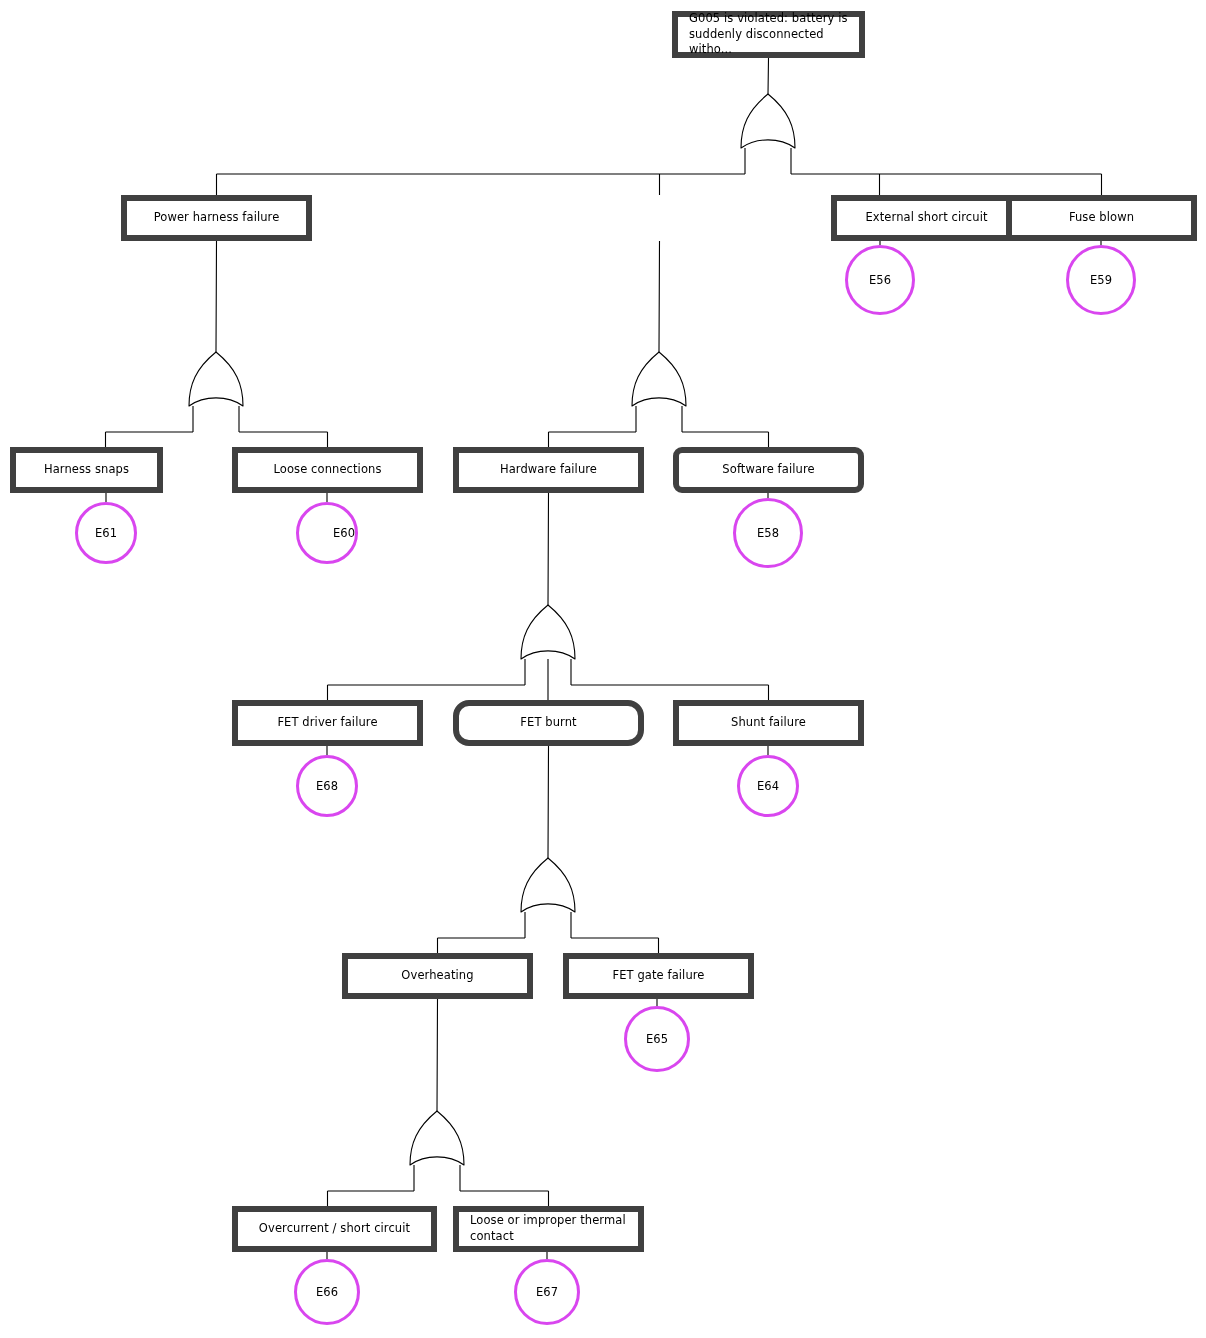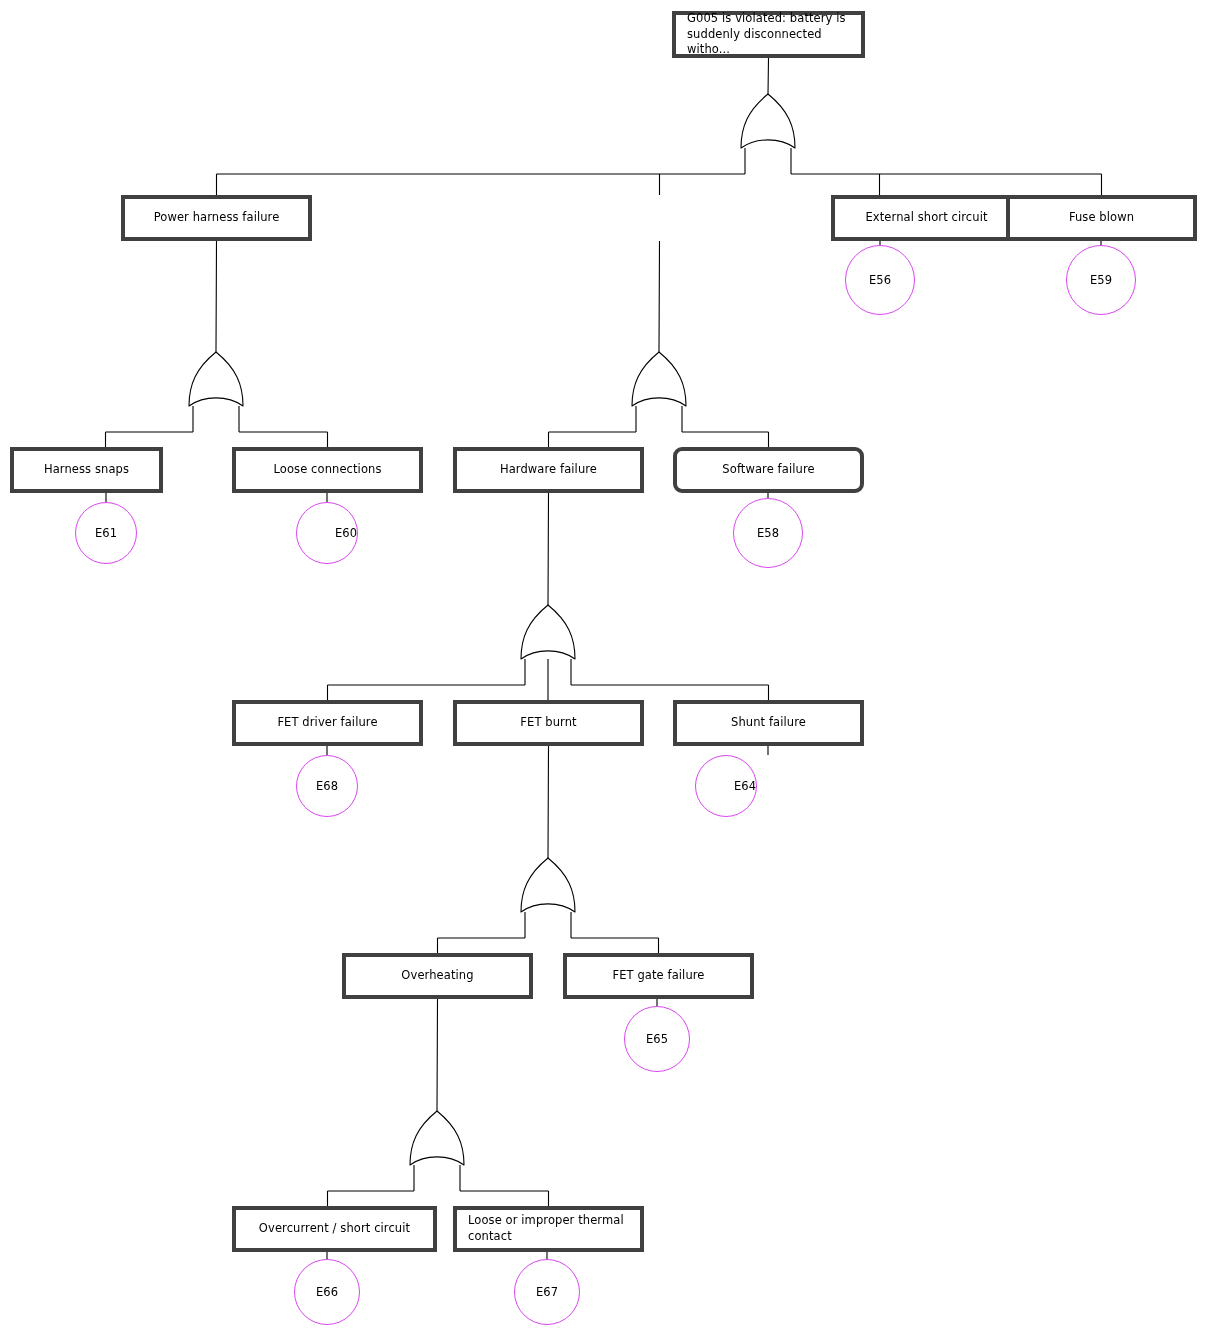--- a/index.html
+++ b/index.html
@@ -22,21 +22,21 @@
     position: absolute;
     left: 0;
     top: 0;
     width: 1206px;
     height: 1338px;
     pointer-events: none;
   }
   .node-box {
     position: absolute;
     box-sizing: border-box;
-    border: 4px solid #404040;
+    border: 6px solid #404040;
     background: #ffffff;
     display: flex;
     align-items: center;
     justify-content: center;
     text-align: center;
     font-size: 11.5px;
     color: #000000;
     line-height: 1.35;
     letter-spacing: 0.1px;
   }
@@ -46,21 +46,21 @@
     padding-left: 11px;
     padding-right: 8px;
   }
   .node-box .label {
     display: block;
     width: 100%;
   }
   .basic-circle {
     position: absolute;
     box-sizing: border-box;
-    border: 1px solid #d946ef;
+    border: 3px solid #d946ef;
     border-radius: 50%;
     background: #ffffff;
     display: flex;
     align-items: center;
     justify-content: center;
     font-size: 11.5px;
     color: #000000;
   }
   .gate {
     position: absolute;
@@ -104,21 +104,21 @@
   <div class="node-box" style="left: 453px; top: 447px; width: 191px; height: 46px;">
     <span class="label">Hardware failure</span>
   </div>
   <div class="node-box" style="left: 673px; top: 447px; width: 191px; height: 46px; border-radius: 9px;">
     <span class="label">Software failure</span>
   </div>
 
   <div class="node-box" style="left: 232px; top: 700px; width: 191px; height: 46px;">
     <span class="label">FET driver failure</span>
   </div>
-  <div class="node-box" style="left: 453px; top: 700px; width: 191px; height: 46px;">
+  <div class="node-box" style="left: 453px; top: 700px; width: 191px; height: 46px; border-radius: 16px;">
     <span class="label">FET burnt</span>
   </div>
   <div class="node-box" style="left: 673px; top: 700px; width: 191px; height: 46px;">
     <span class="label">Shunt failure</span>
   </div>
 
   <div class="node-box" style="left: 342px; top: 953px; width: 191px; height: 46px;">
     <span class="label">Overheating</span>
   </div>
   <div class="node-box" style="left: 563px; top: 953px; width: 191px; height: 46px;">
@@ -143,21 +143,21 @@
   </div>
   <div class="basic-circle" style="left: 296px; top: 502px; width: 62px; height: 62px; justify-content: flex-end;">
     <span>E60</span>
   </div>
   <div class="basic-circle" style="left: 733px; top: 498px; width: 70px; height: 70px;">
     <span>E58</span>
   </div>
   <div class="basic-circle" style="left: 296px; top: 755px; width: 62px; height: 62px;">
     <span>E68</span>
   </div>
-  <div class="basic-circle" style="left: 695px; top: 755px; width: 62px; height: 62px; justify-content: flex-end;">
+  <div class="basic-circle" style="left: 737px; top: 755px; width: 62px; height: 62px;">
     <span>E64</span>
   </div>
   <div class="basic-circle" style="left: 624px; top: 1006px; width: 66px; height: 66px;">
     <span>E65</span>
   </div>
   <div class="basic-circle" style="left: 294px; top: 1259px; width: 66px; height: 66px;">
     <span>E66</span>
   </div>
   <div class="basic-circle" style="left: 514px; top: 1259px; width: 66px; height: 66px;">
     <span>E67</span>

